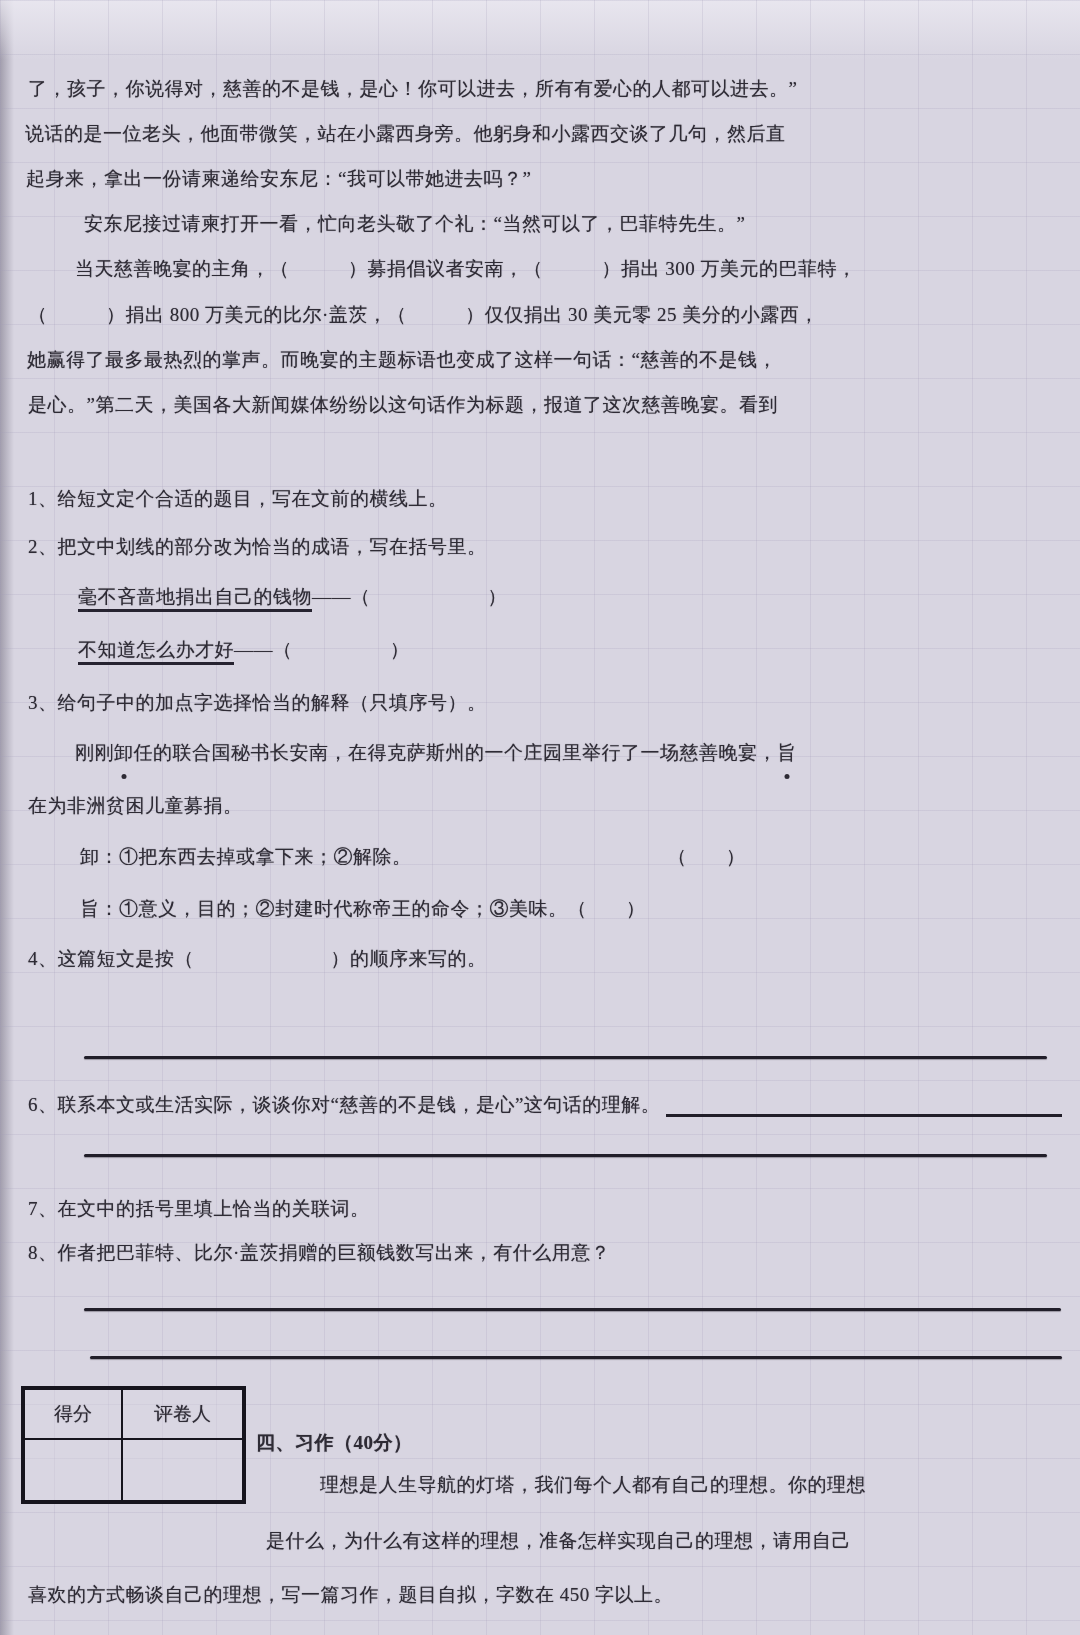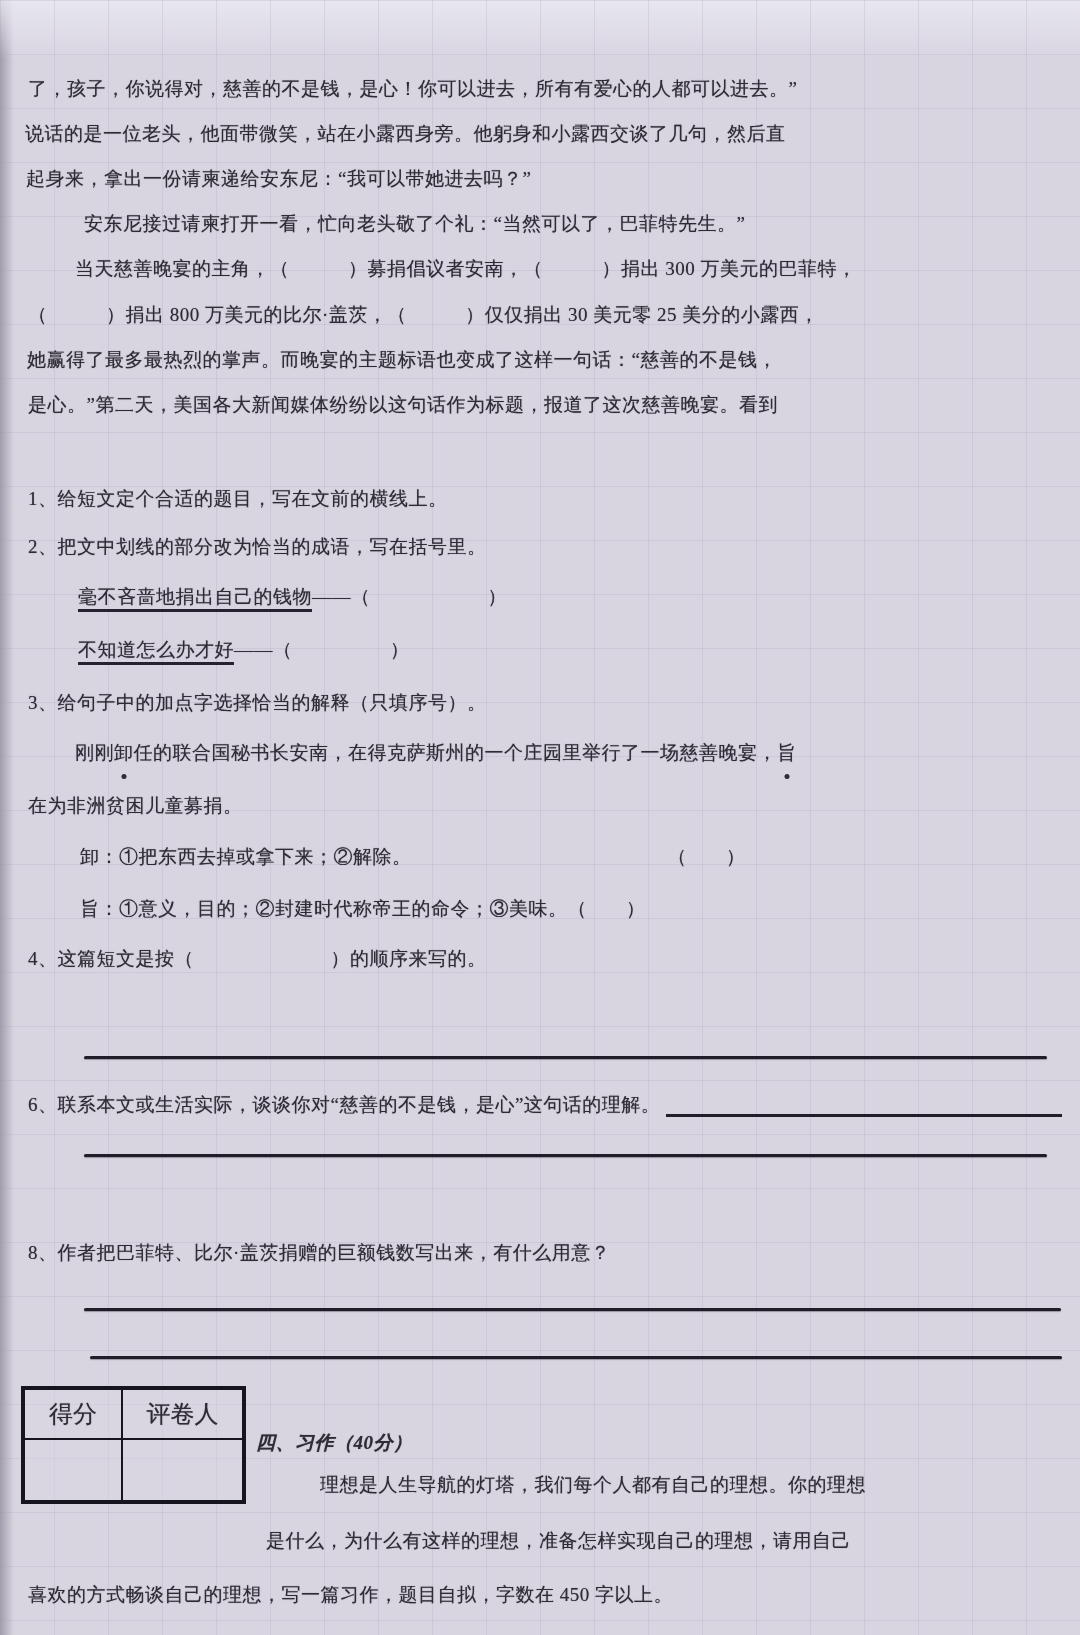--- a/index.html
+++ b/index.html
@@ -54,26 +54,26 @@
     border:4px solid #16141d;
     display:grid;
     grid-template-columns:98px 1fr;
     grid-template-rows:50px 1fr;
     background:rgba(222,219,230,0.35);
   }
   #score-table .cell{
     border-right:2px solid #16141d;
     border-bottom:2px solid #16141d;
     display:flex;align-items:center;justify-content:center;
-    font-size:24px;
+    font-size:19px;
     text-shadow:0 0 1px rgba(46,43,53,0.55);
   }
   #score-table .cell:nth-child(2n){border-right:none;text-align:center;}
   #score-table .cell:nth-child(n+3){border-bottom:none;}
-  .heading{font-weight:bold;font-style:italic;}
+  .heading{font-weight:bold;}
 </style>
 </head>
 <body>
 
 <div id="page">
 
   <div class="ln" style="top:72px;left:28px">了，孩子，你说得对，慈善的不是钱，是心！你可以进去，所有有爱心的人都可以进去。”</div>
   <div class="ln" style="top:162px;left:26px">起身来，拿出一份请柬递给安东尼：“我可以带她进去吗？”</div>
   <div class="ln" style="top:117px;left:25px">说话的是一位老头，他面带微笑，站在小露西身旁。他躬身和小露西交谈了几句，然后直</div>
   <div class="ln" style="top:207px;left:84px">安东尼接过请柬打开一看，忙向老头敬了个礼：“当然可以了，巴菲特先生。”</div>
@@ -108,20 +108,21 @@
   <div class="ln" style="top:942px;left:28px">4、这篇短文是按（　　　　　　　）的顺序来写的。</div>
 
   <div class="rule" style="top:1056px;left:84px;width:963px"></div>
 
   <div class="ln row" style="top:1088px;left:28px;width:1034px">
     <span>6、联系本文或生活实际，谈谈你对“慈善的不是钱，是心”这句话的理解。</span>
     <span class="fill"></span>
   </div>
   <div class="rule" style="top:1154px;left:84px;width:963px"></div>
 
+  <div class="ln" style="top:1192px;left:28px">7、在文中的括号里填上恰当的关联词。</div>
   <div class="ln" style="top:1236px;left:28px">8、作者把巴菲特、比尔·盖茨捐赠的巨额钱数写出来，有什么用意？</div>
   <div class="rule" style="top:1308px;left:84px;width:977px"></div>
   <div class="rule" style="top:1356px;left:90px;width:972px"></div>
 
   <div id="score-table">
     <div class="cell">得分</div>
     <div class="cell">评卷人</div>
     <div class="cell"></div>
     <div class="cell"></div>
   </div>

